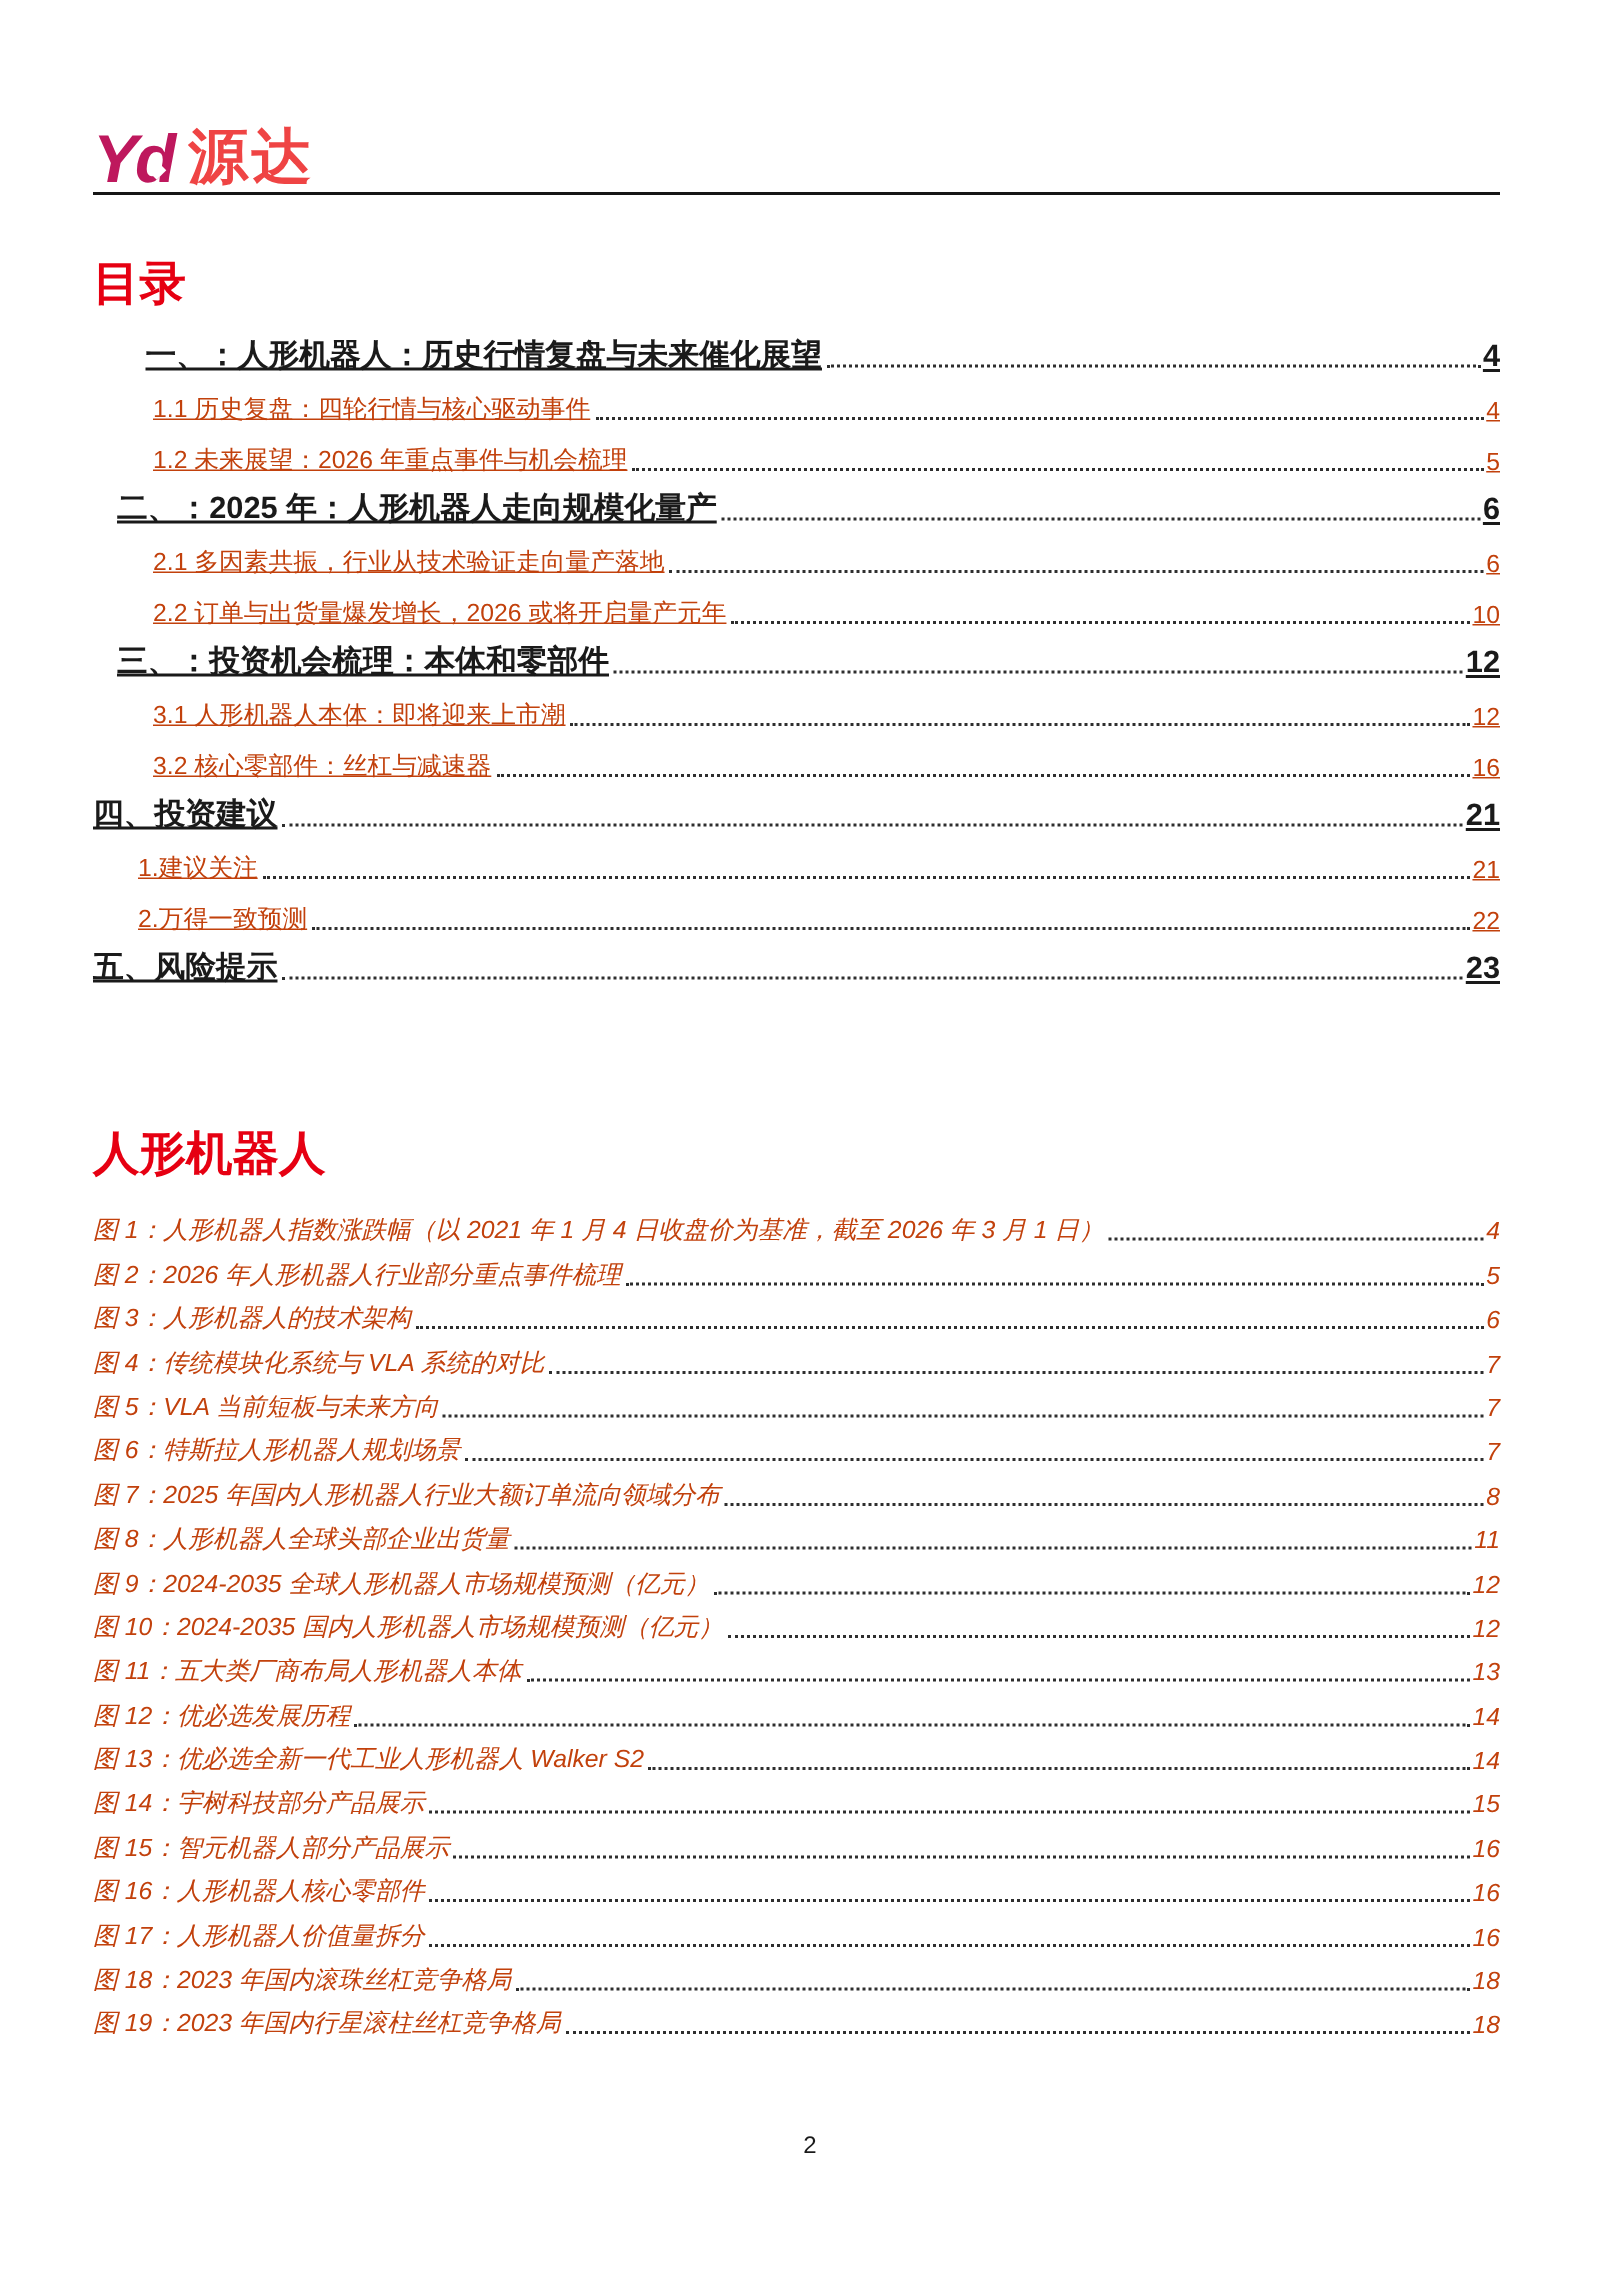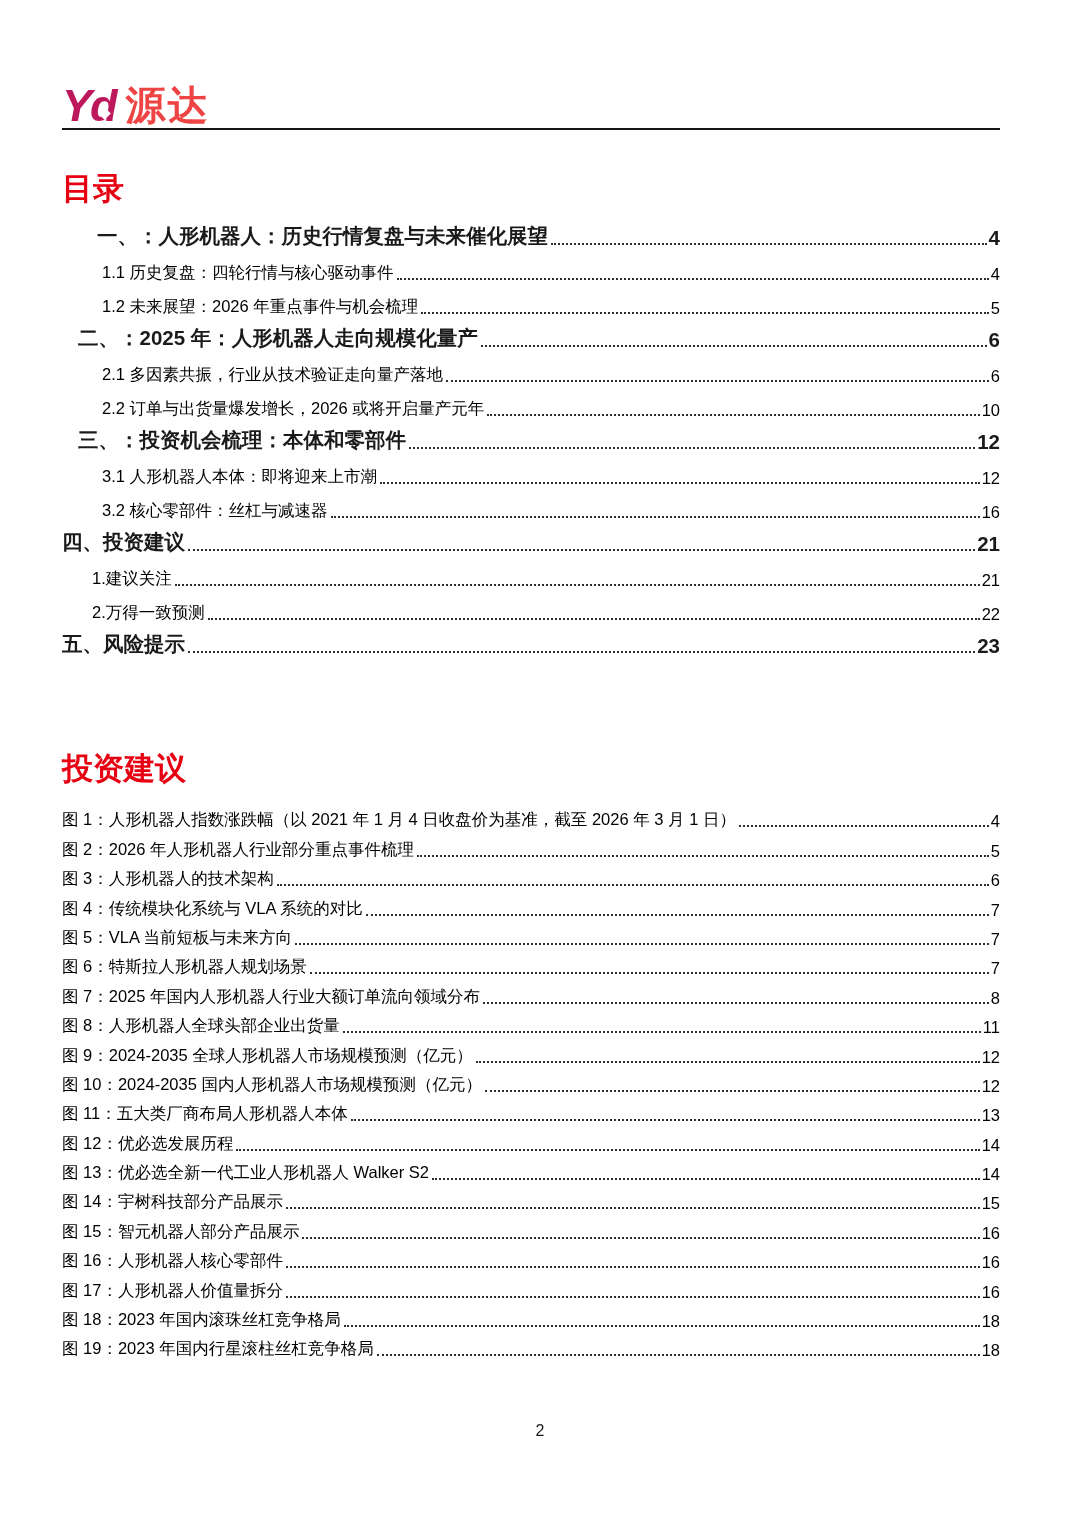--- a/index.html
+++ b/index.html
@@ -33,37 +33,37 @@
   
   .sec-title {
     color: #e60012; font-size: 31px; font-weight: 700; line-height: 38px;
   }
   .toc-title { margin-top: 40px; }
   .figs-title { margin-top: 92px; }
 
   
   .row { display: flex; align-items: flex-end; }
   .toc-list { margin-top: 8px; }
-  .toc-list .row { height: 34px; }
-  .fig-list { margin-top: 14px; }
+  .toc-list .row { height: 34px; text-decoration: underline; }
+  .fig-list { margin-top: 14px; font-style: italic; }
   .fig-list .row { height: 29.4px; }
 
   .lbl { white-space: nowrap; }
   .dots {
     flex: 1 1 auto; min-width: 10px;
     border-bottom: 2.2px dotted #2e2e2e;
     margin: 0 2px 5px 3px;
   }
   .pg { white-space: nowrap; }
 
   .lvl-h1a, .lvl-h1b, .lvl-h1c { font-weight: 700; font-size: 20.5px; }
   .lvl-h1a .lbl { padding-left: 35px; }
   .lvl-h1b .lbl { padding-left: 16px; text-align: right; }
   .lvl-h1c .lbl { padding-left: 0; }
-  .lvl-suba, .lvl-subb, .lvl-fig { font-weight: 400; font-size: 16.5px; color: #000000; }
+  .lvl-suba, .lvl-subb, .lvl-fig { font-weight: 400; font-size: 16.5px; color: #c2410c; }
   .lvl-suba .lbl { padding-left: 40px; }
   .lvl-subb .lbl { padding-left: 30px; }
   .lvl-suba .dots, .lvl-subb .dots, .lvl-fig .dots {
     border-bottom-width: 2px; margin-bottom: 4px;
   }
 
   
   .footer-page {
     position: absolute; top: 1422px; left: 0; width: 1080px;
     text-align: center; font-size: 16px; color: #1a1a1a;
@@ -148,21 +148,21 @@
           </div>
           <div class="row lvl-h1c">
             <span class="lbl">五、风险提示</span>
             <span class="dots"></span>
             <span class="pg">23</span>
           </div>
         </div>
     </div>
 
     <div>
-      <div class="sec-title figs-title">投资建议</div>
+      <div class="sec-title figs-title">人形机器人</div>
       <div class="fig-list">
           <div class="row lvl-fig">
             <span class="lbl">图 1：人形机器人指数涨跌幅（以 2021 年 1 月 4 日收盘价为基准，截至 2026 年 3 月 1 日）</span>
             <span class="dots"></span>
             <span class="pg">4</span>
           </div>
           <div class="row lvl-fig">
             <span class="lbl">图 2：2026 年人形机器人行业部分重点事件梳理</span>
             <span class="dots"></span>
             <span class="pg">5</span>

